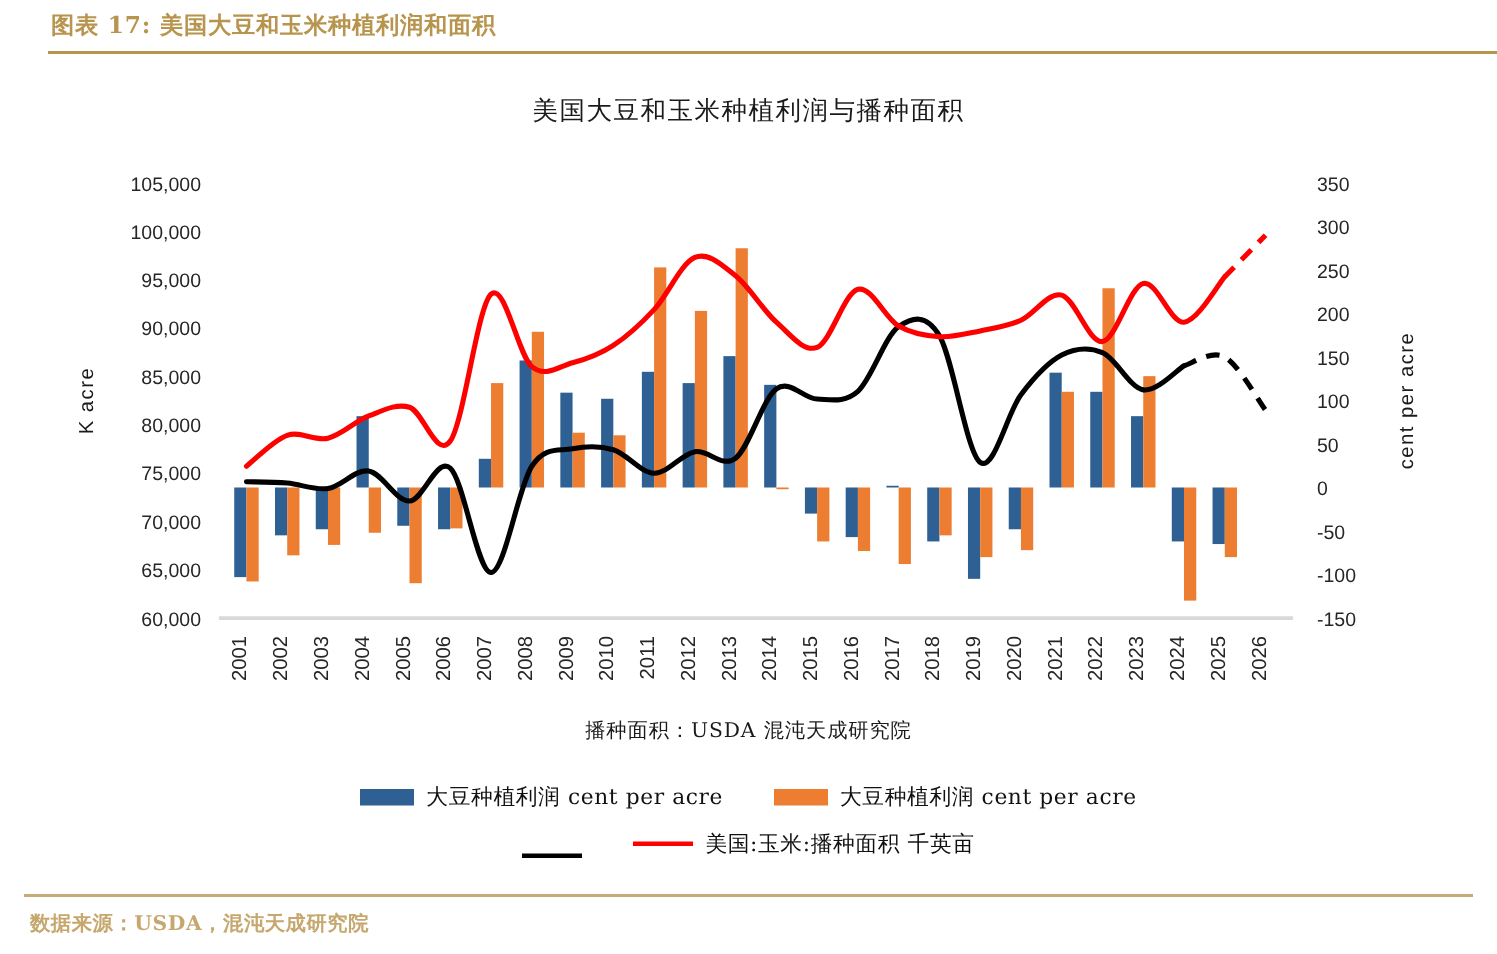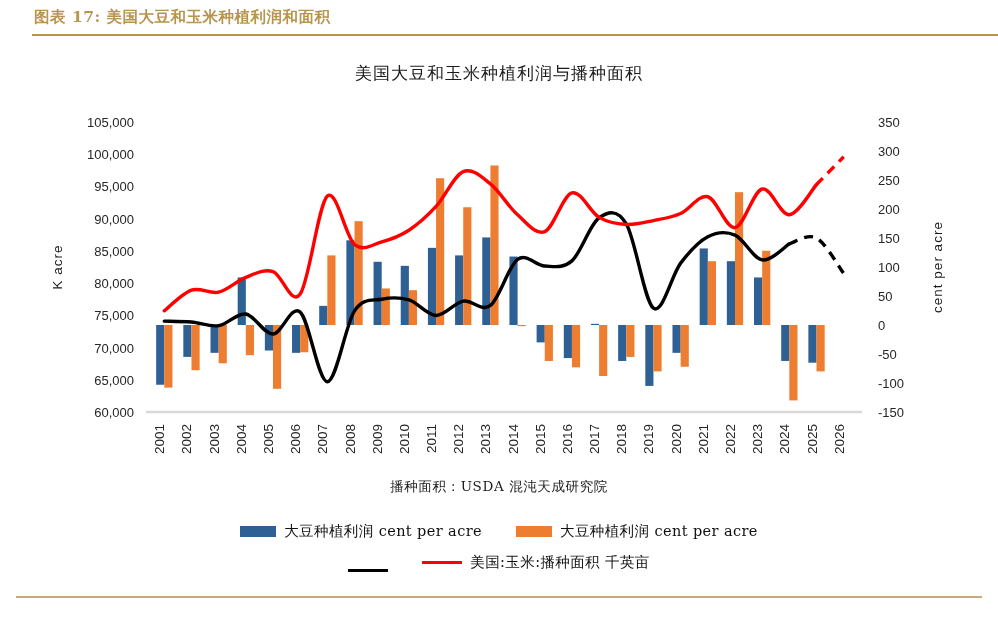--- a/index.html
+++ b/index.html
@@ -215,14 +215,15 @@
         </div>
         <div class="legend-item">
           <span class="swatch-line" style="background:#ff0000"></span>
           <span class="legend-label">美国:玉米:播种面积 千英亩</span>
         </div>
       </div>
     </div>
   </div>
 
   <div class="ftr-rule"></div>
+  <div class="ftr-text">数据来源：USDA，混沌天成研究院</div>
 
 </div>
 
 </body></html>

